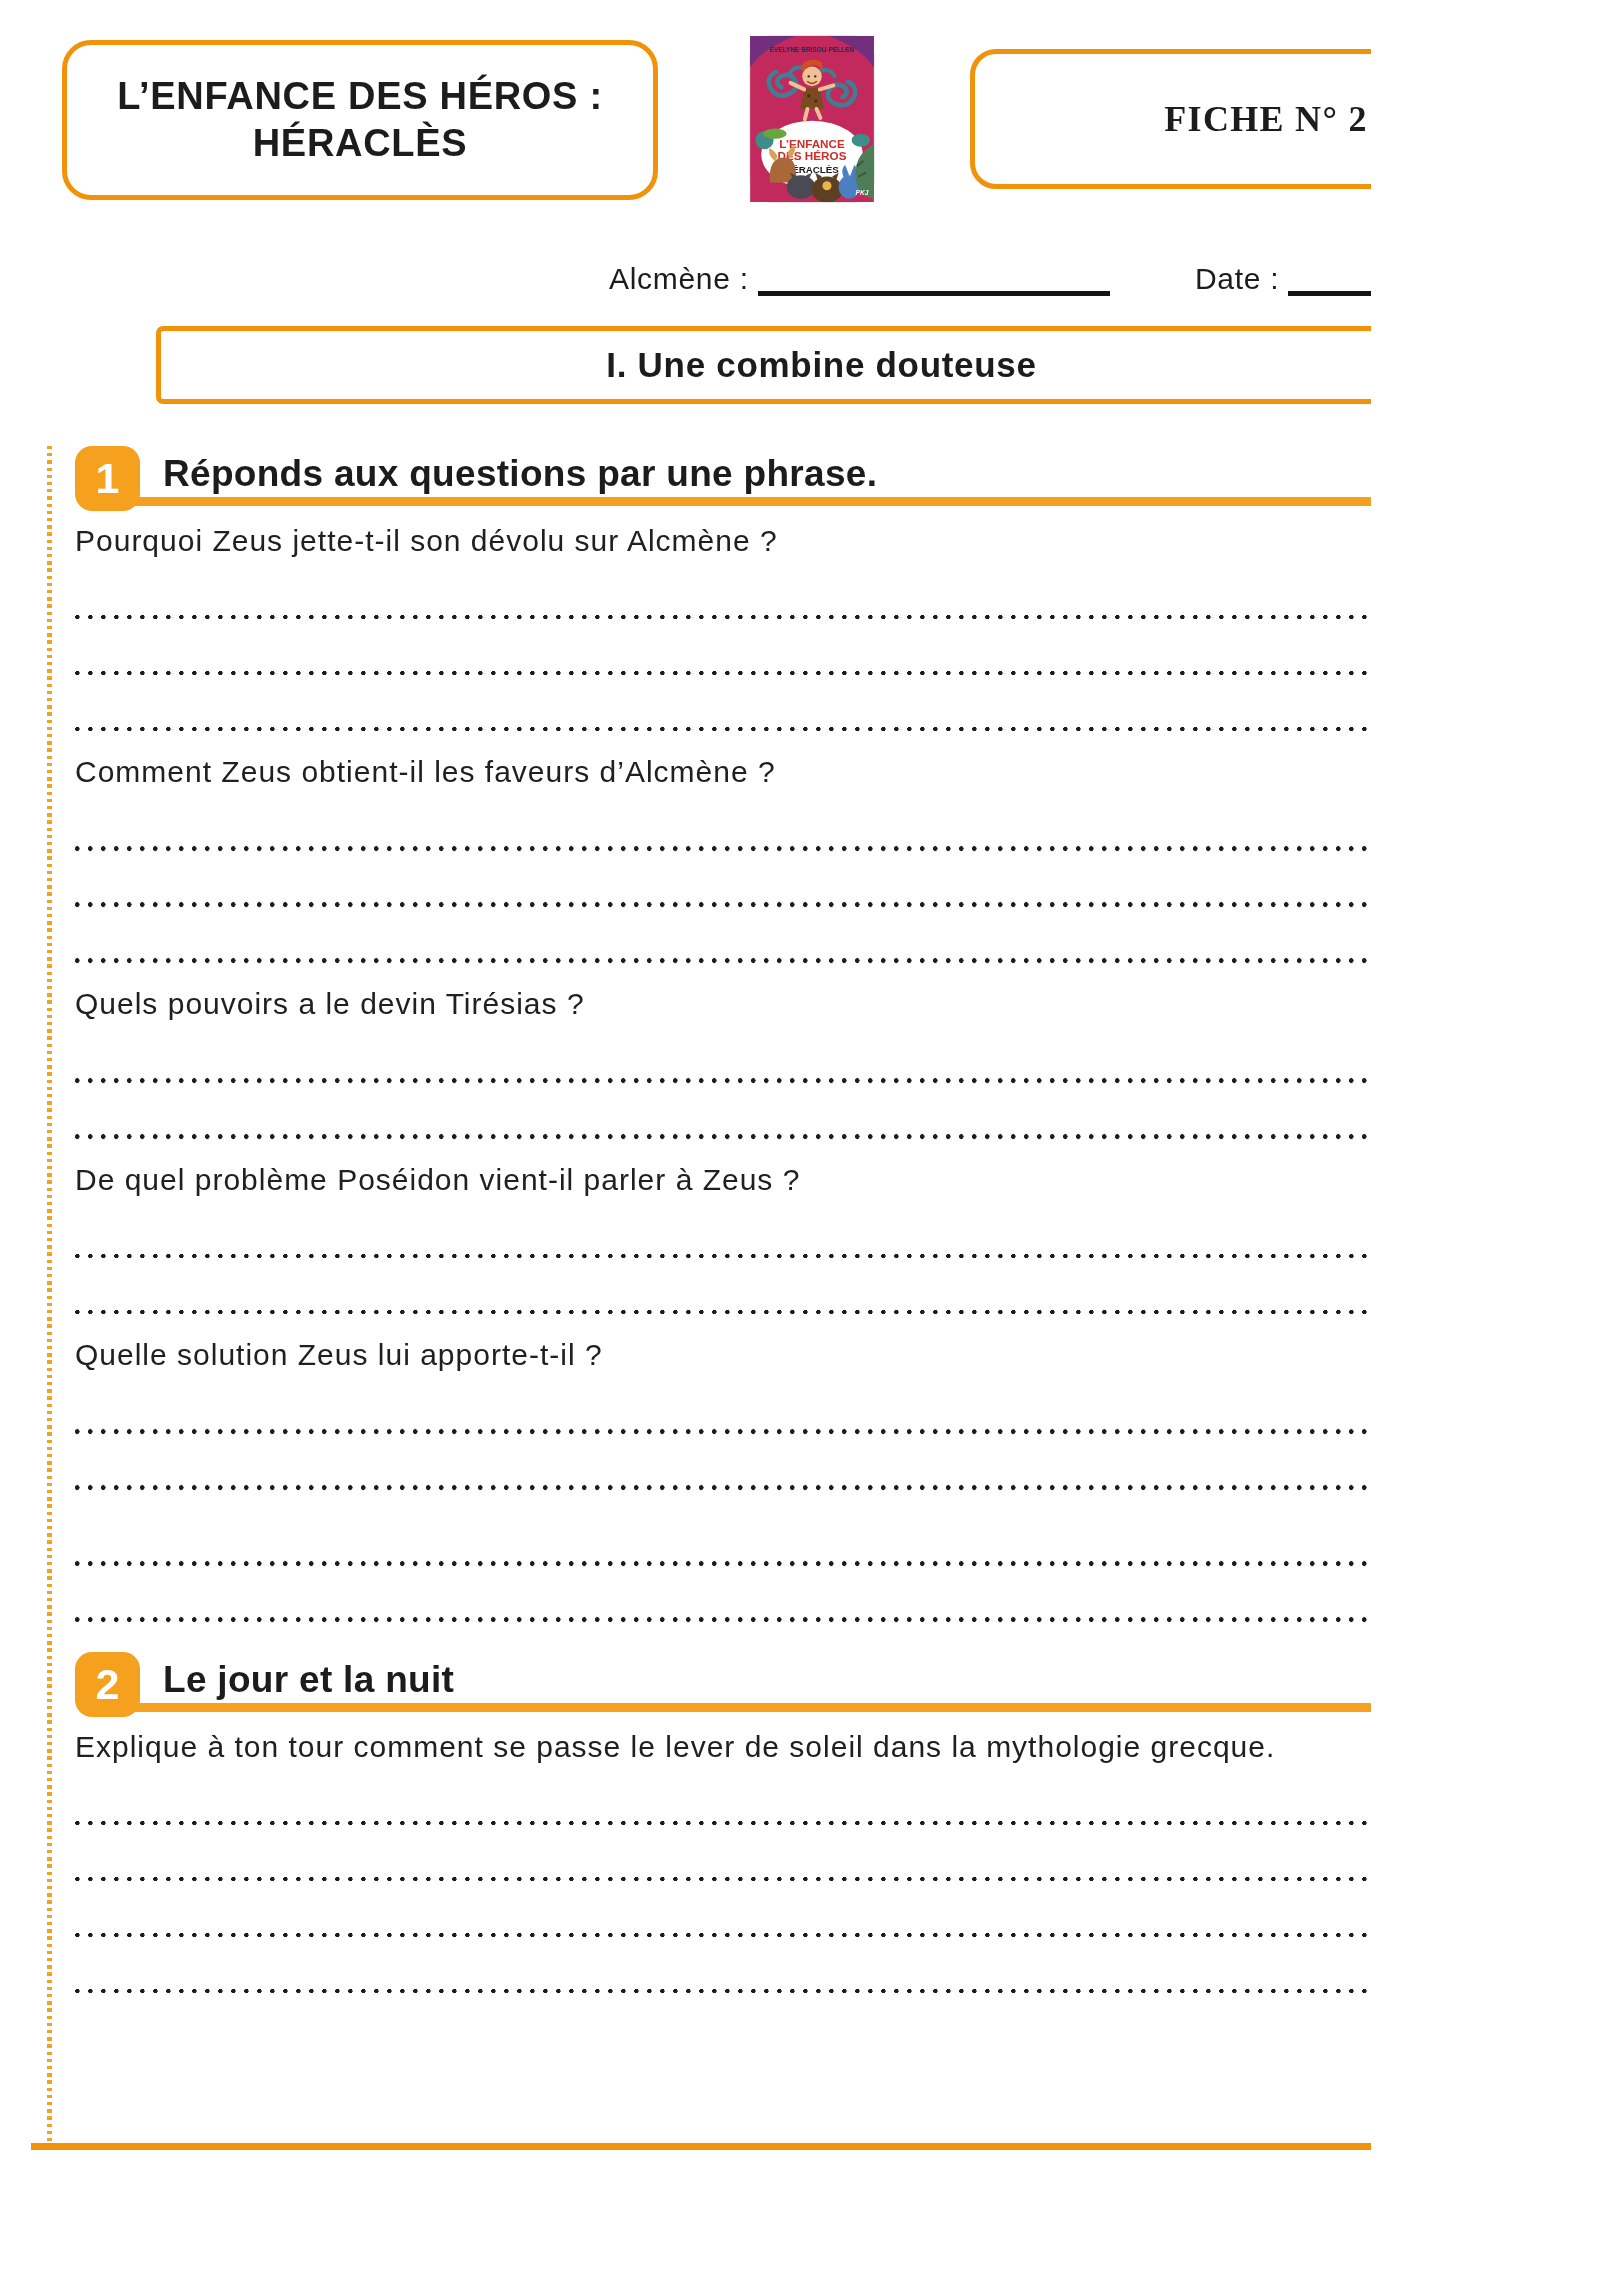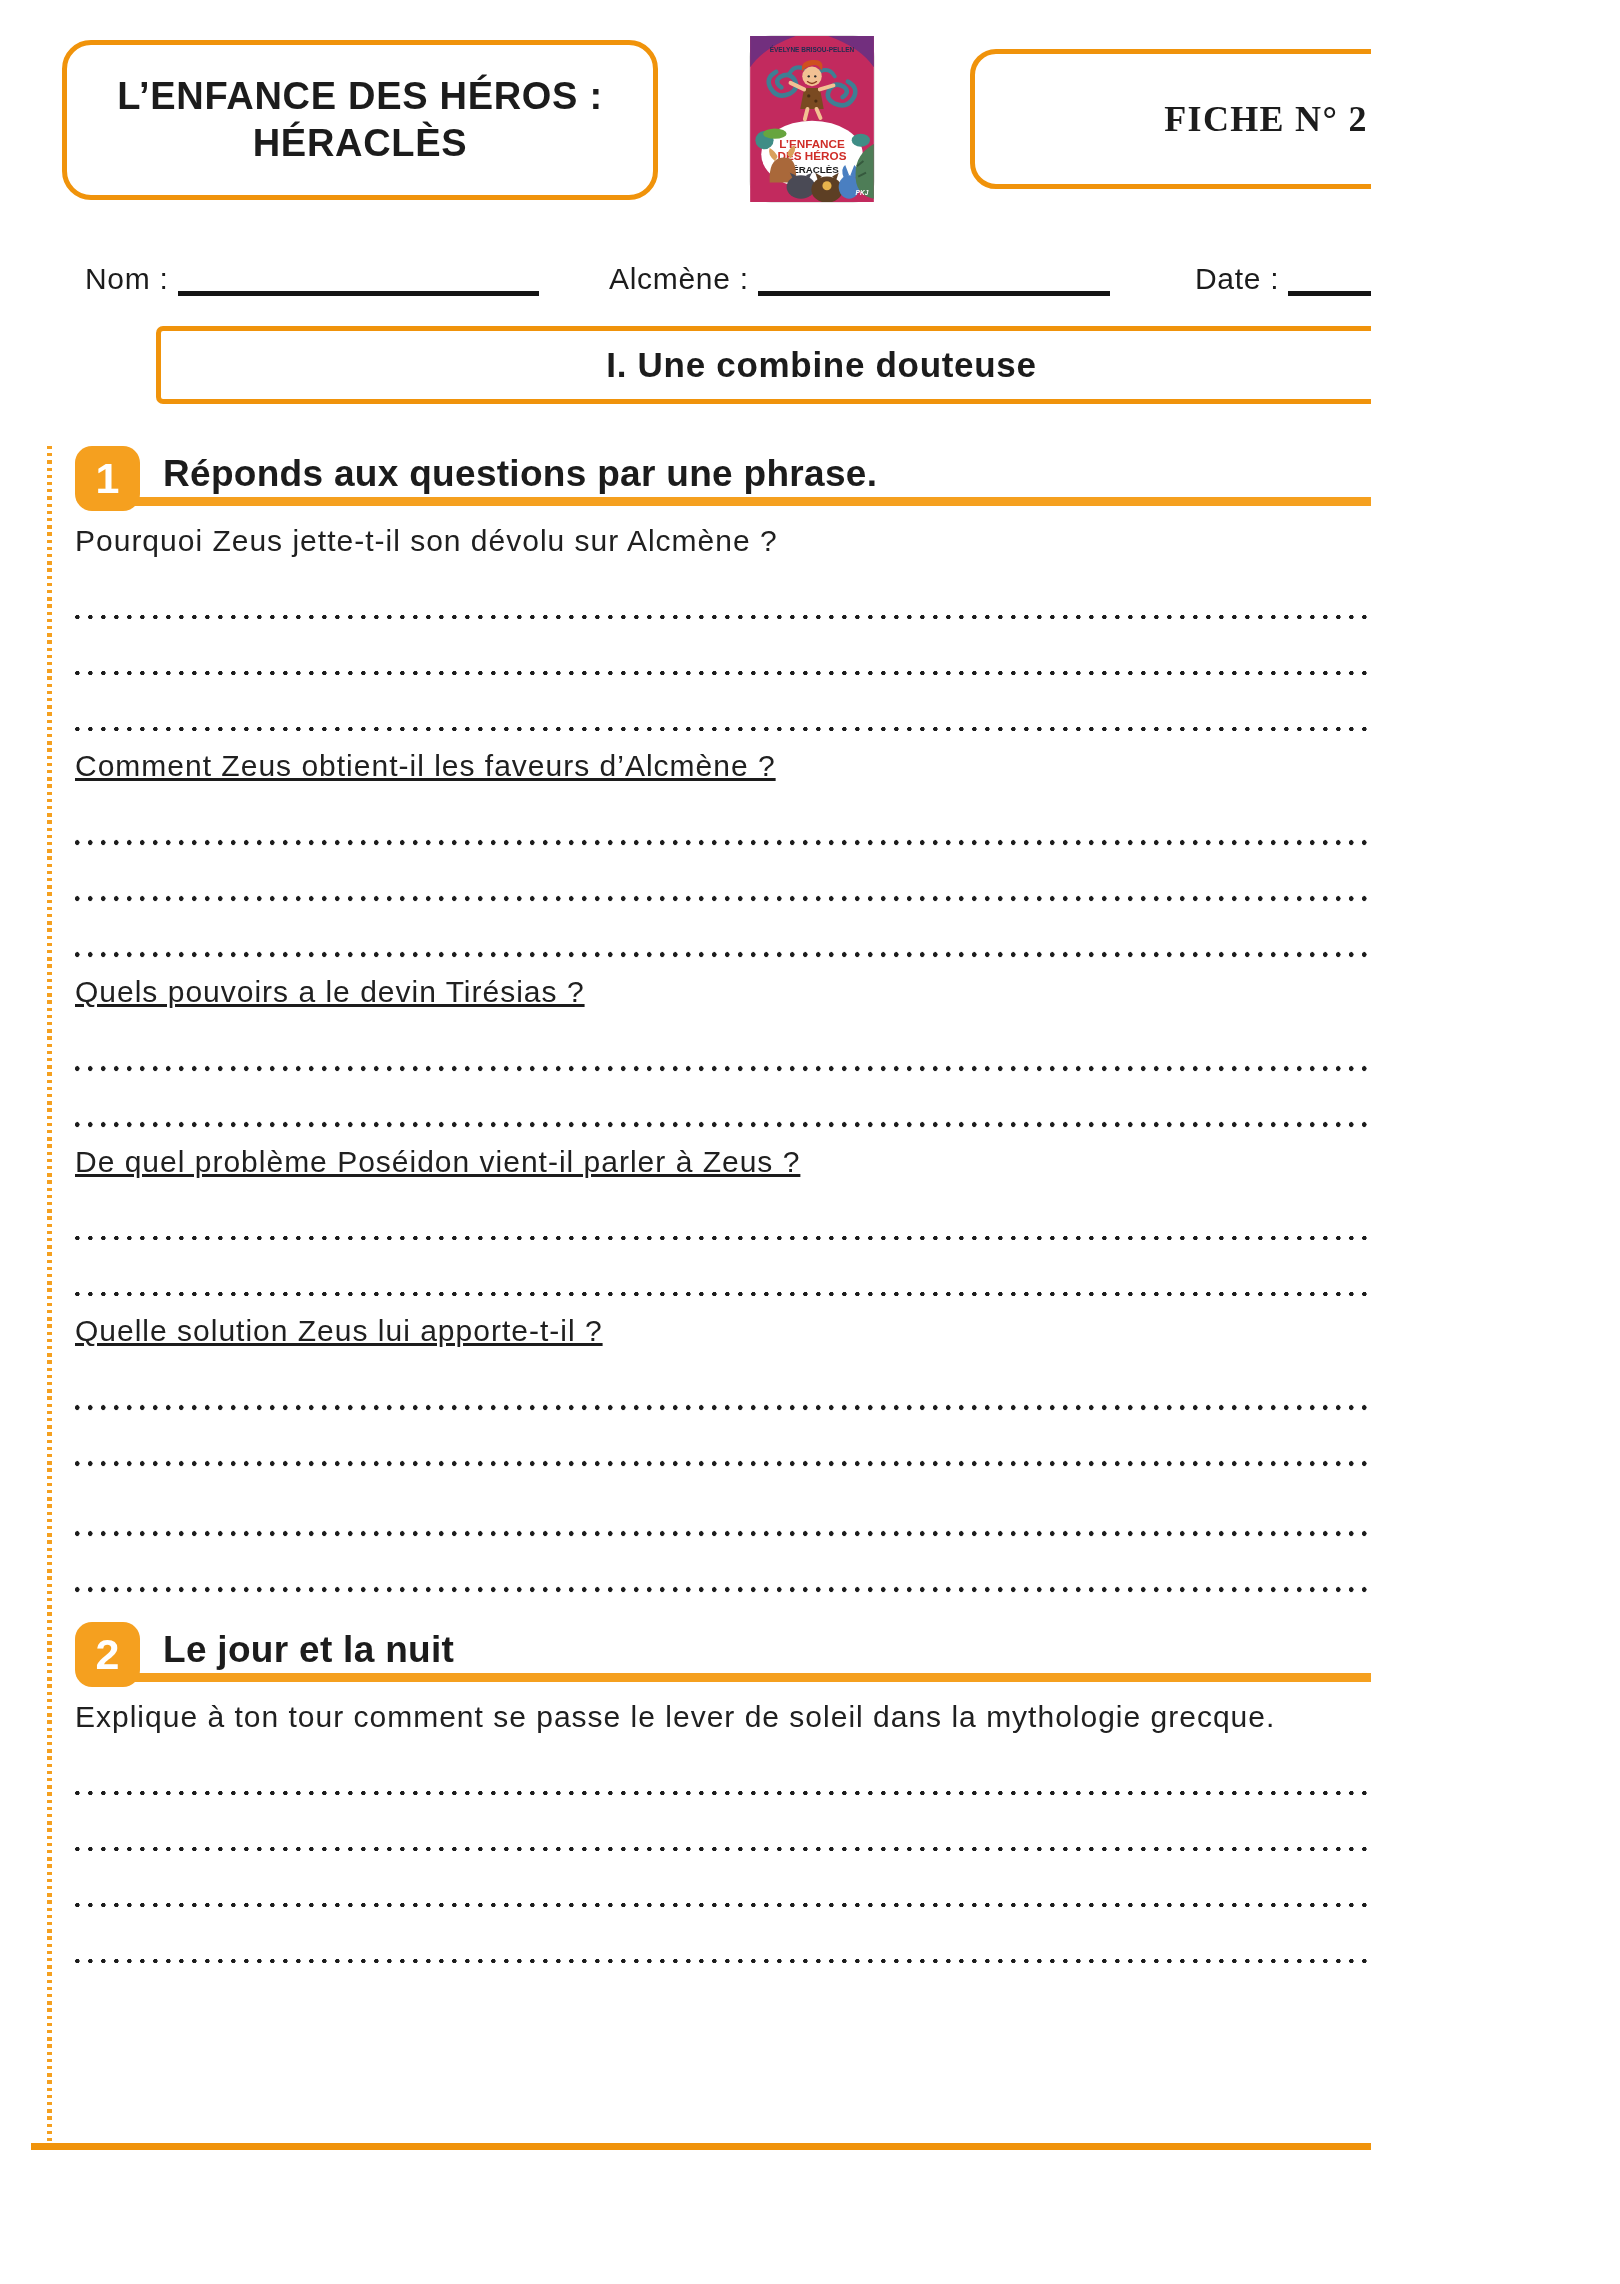--- a/index.html
+++ b/index.html
@@ -43,21 +43,21 @@
   
   .content{position:absolute;left:75px;top:446px;width:1484px;}
   .exercise + .exercise{margin-top:29px;}
   .exercise-header{position:relative;height:65px;margin-bottom:9.8px;}
   .badge{position:absolute;left:0;top:0;width:65px;height:65px;background:var(--badge-orange);
     border-radius:17px;display:flex;align-items:center;justify-content:center;
     color:#fff;font-size:43px;font-weight:700;}
   .header-bar{position:absolute;left:39px;right:0;bottom:5.2px;height:8.5px;background:var(--badge-orange);}
   .exercise-title{position:absolute;left:88px;top:0;height:56px;display:flex;align-items:center;
     font-size:37px;font-weight:700;letter-spacing:0.3px;}
-  .question + .question{margin-top:14px;text-decoration:underline;}
+  .question + .question{margin-top:20px;}
   .q-text{margin:0 0 4.6px 0;font-size:30px;line-height:39px;letter-spacing:1px;color:#202020;}
   .dots{height:56px;background-image:radial-gradient(circle at 2.3px 3.3px,var(--ink) 2.1px,transparent 2.5px);
     background-size:13px 6.5px;background-repeat:repeat-x;background-position:left bottom;}
 
   
   .footer-rule{position:absolute;left:31px;top:2143px;width:1531px;height:6.5px;background:var(--orange);}
   .footer{position:absolute;left:0;top:2168px;width:1621px;height:85px;font-size:22px;color:#222;}
   .footer-ref{position:absolute;left:195px;top:14.3px;letter-spacing:0.3px;}
   .footer-copy{position:absolute;left:0;width:1621px;top:14.3px;text-align:center;letter-spacing:0.3px;}
   .footer-logo{position:absolute;left:1120px;top:0;width:169px;height:78px;}
@@ -121,24 +121,20 @@
       <ellipse cx="170" cy="160" rx="14" ry="10" fill="#3f8d86"></ellipse>
       <text x="162" y="244" font-size="10" font-weight="bold" font-style="italic" fill="#ffffff" font-family="Liberation Sans, sans-serif">PKJ</text>
     </svg>
   </div>
 
   <div class="fiche-box">
     <div class="line">FICHE N° 2</div>
   </div>
 
   <div class="identity">
-    <div class="id-group" id="id-nom">
-      <span class="id-label">Nom :</span>
-      <span class="id-line"></span>
-    </div>
     <div class="id-group" id="id-prenom">
       <span class="id-label">Alcmène :</span>
       <span class="id-line"></span>
     </div>
     <div class="id-group" id="id-date">
       <span class="id-label">Date :</span>
       <span class="id-line"></span>
     </div>
   </div>
 

